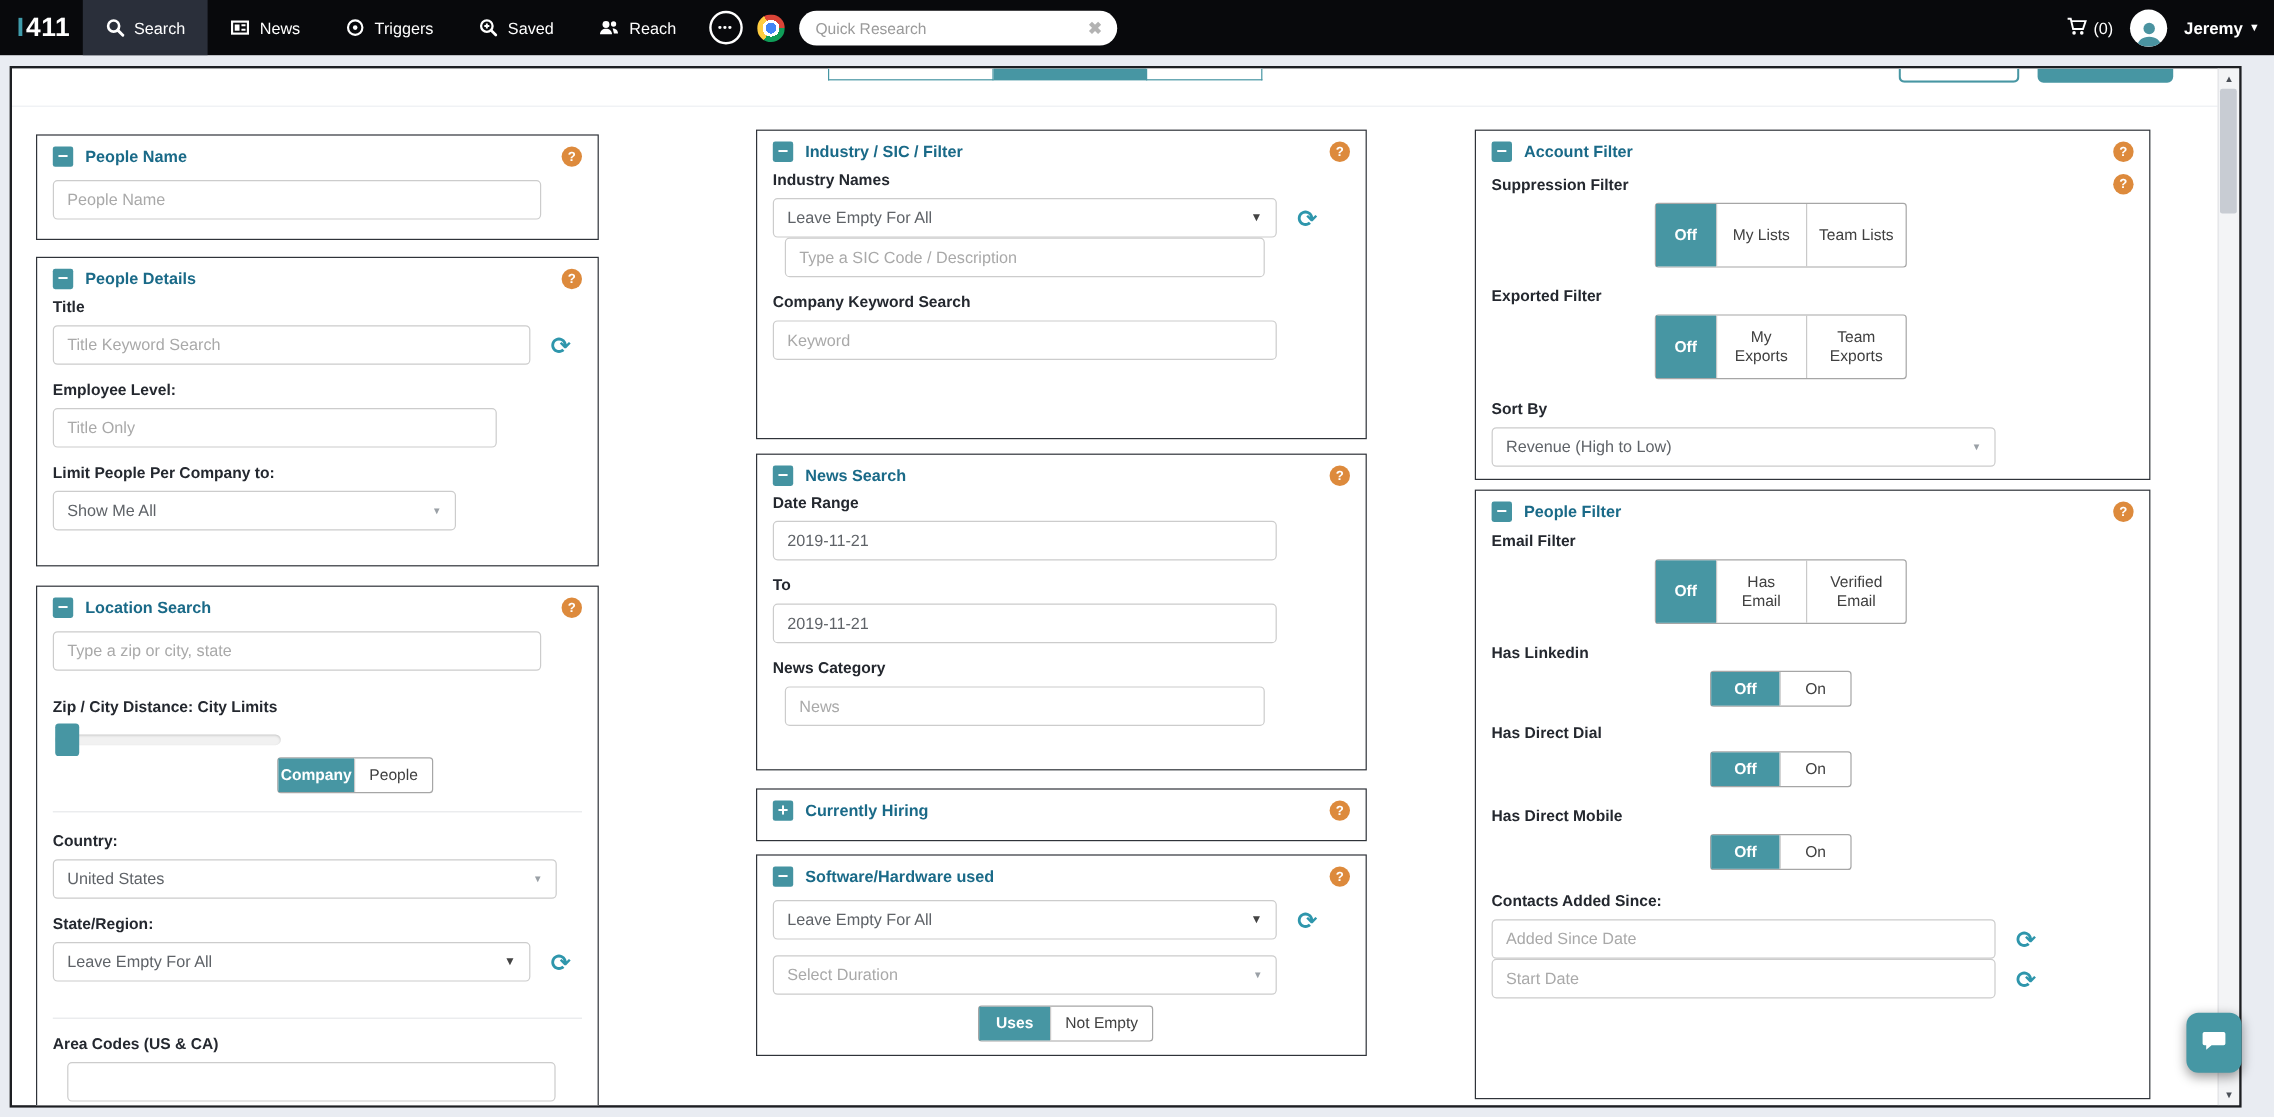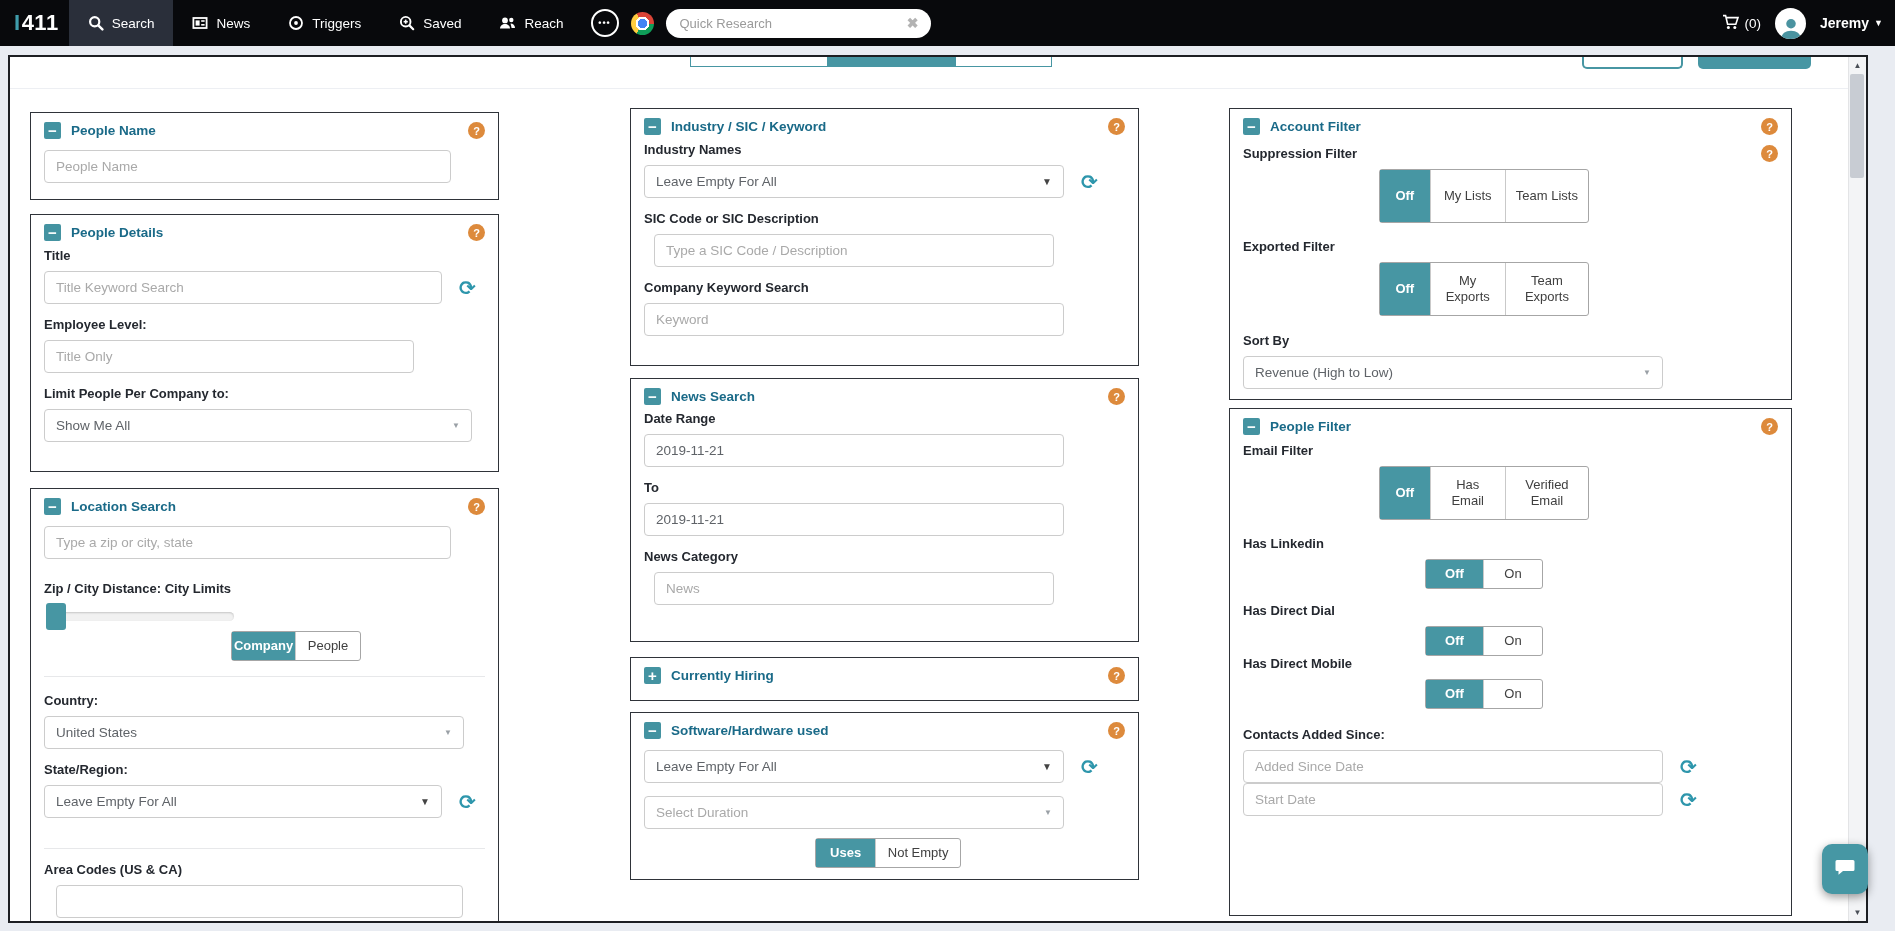--- a/index.html
+++ b/index.html
@@ -207,21 +207,21 @@
       <span class="help">?</span>
     </div>
     <div class="lbl" style="margin-top:7px">Title</div>
     <div class="frow">
       <input class="fld" style="width: 398px;" placeholder="Title Keyword Search">
       <span class="refresh">⟳</span>
     </div>
     <div class="lbl">Employee Level:</div>
     <input class="fld" style="width: 370px;" placeholder="Title Only">
     <div class="lbl">Limit People Per Company to:</div>
-    <div class="sel" style="width:428px">
+    <div class="sel" style="width:336px">
       <span>Show Me All</span>
       <span class="c-light">▼</span>
     </div>
   </div>
 
   <div class="panel" style="left:20px;top:431px;width:469px;height:520px">
     <div class="phead">
       <span class="collapse">−</span>
       <span class="ptitle">Location Search</span>
       <span class="help">?</span>
@@ -250,32 +250,31 @@
       <span class="refresh">⟳</span>
     </div>
     <div class="hr" style="margin-top:30px"></div>
     <div class="lbl" style="">Area Codes (US &amp; CA)</div>
     <input class="fld" style="width: 407px; margin-left: 12px;">
   </div>
 
   <div class="panel" style="left:620px;top:51px;width:509px;height:258px">
     <div class="phead">
       <span class="collapse">−</span>
-      <span class="ptitle">Industry / SIC / Keyword</span>
+      <span class="ptitle">Industry / SIC / Filter</span>
       <span class="help">?</span>
     </div>
     <div class="lbl" style="margin-top:7px">Industry Names</div>
     <div class="frow">
       <div class="sel" style="width:420px">
         <span>Leave Empty For All</span>
         <span class="c-dark">▼</span>
       </div>
       <span class="refresh">⟳</span>
     </div>
-    <div class="lbl">SIC Code or SIC Description</div>
     <input class="fld" style="width: 400px; margin-left: 10px;" placeholder="Type a SIC Code / Description">
     <div class="lbl">Company Keyword Search</div>
     <input class="fld" style="width: 420px;" placeholder="Keyword">
   </div>
 
   <div class="panel" style="left:620px;top:321px;width:509px;height:264px">
     <div class="phead">
       <span class="collapse">−</span>
       <span class="ptitle">News Search</span>
       <span class="help">?</span>
@@ -362,21 +361,21 @@
     <div class="lbl" style="margin-top:16px">Has Linkedin</div>
     <div class="tgl small" style="width:118px;margin-left:182px;margin-top:4px">
       <div class="seg active" style="width:58px">Off</div>
       <div class="seg" style="width:60px">On</div>
     </div>
     <div class="lbl" style="margin-top:14px">Has Direct Dial</div>
     <div class="tgl small" style="width:118px;margin-left:182px;margin-top:4px">
       <div class="seg active" style="width:58px">Off</div>
       <div class="seg" style="width:60px">On</div>
     </div>
-    <div class="lbl" style="margin-top:0">Has Direct Mobile</div>
+    <div class="lbl" style="margin-top:16px">Has Direct Mobile</div>
     <div class="tgl small" style="width:118px;margin-left:182px;margin-top:4px">
       <div class="seg active" style="width:58px">Off</div>
       <div class="seg" style="width:60px">On</div>
     </div>
     <div class="lbl" style="margin-top:18px">Contacts Added Since:</div>
     <div class="frow">
       <input class="fld" style="width: 420px;" placeholder="Added Since Date">
       <span class="refresh">⟳</span>
     </div>
     <div class="frow">

